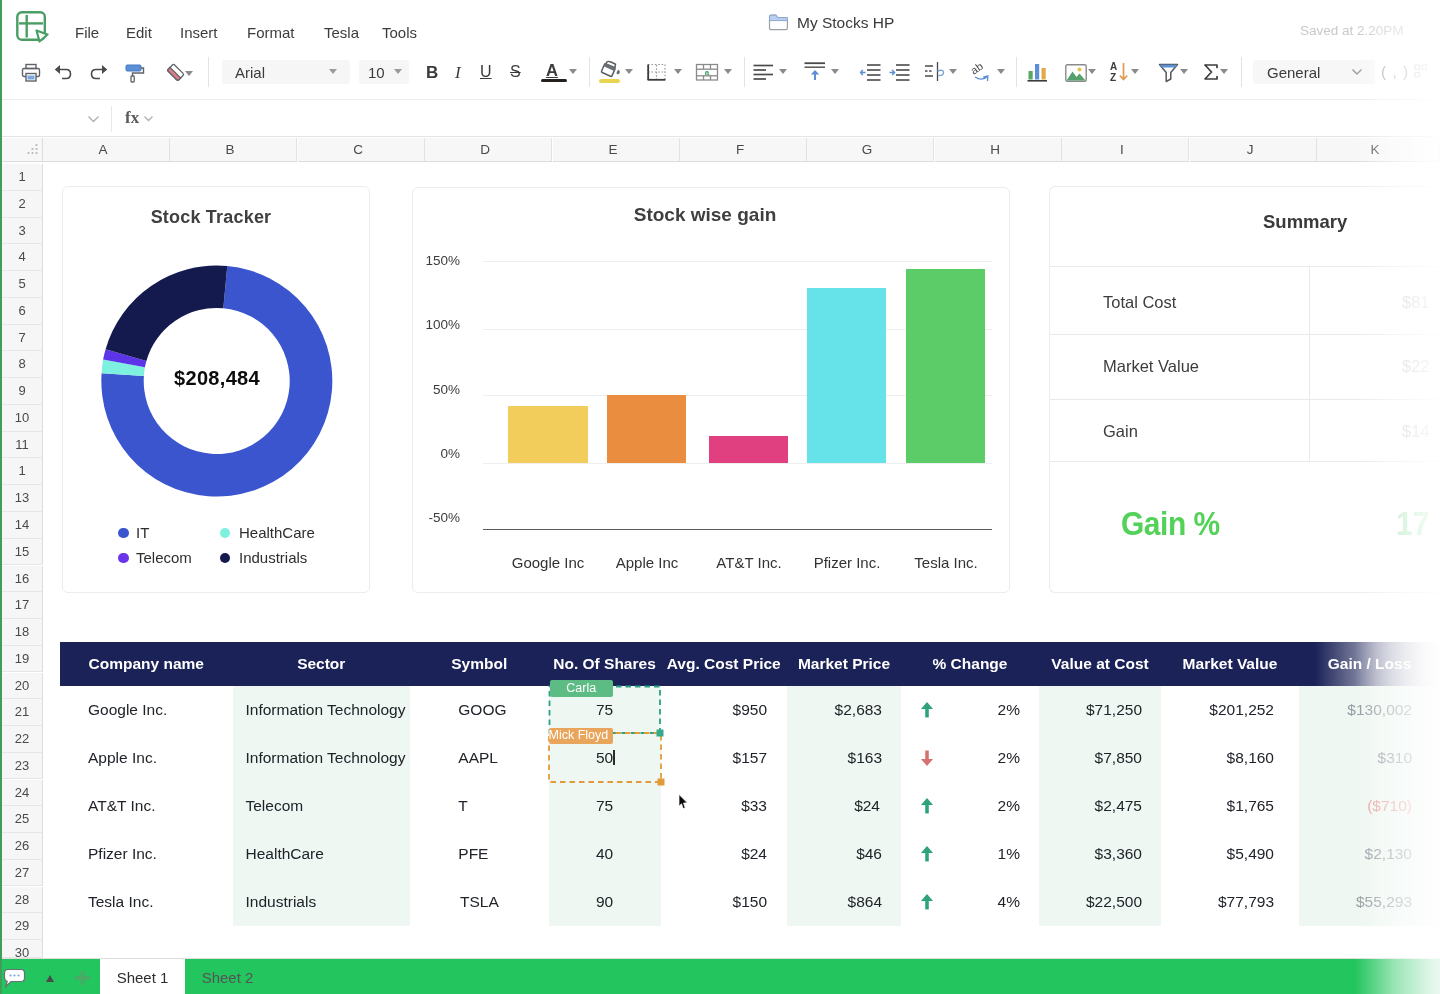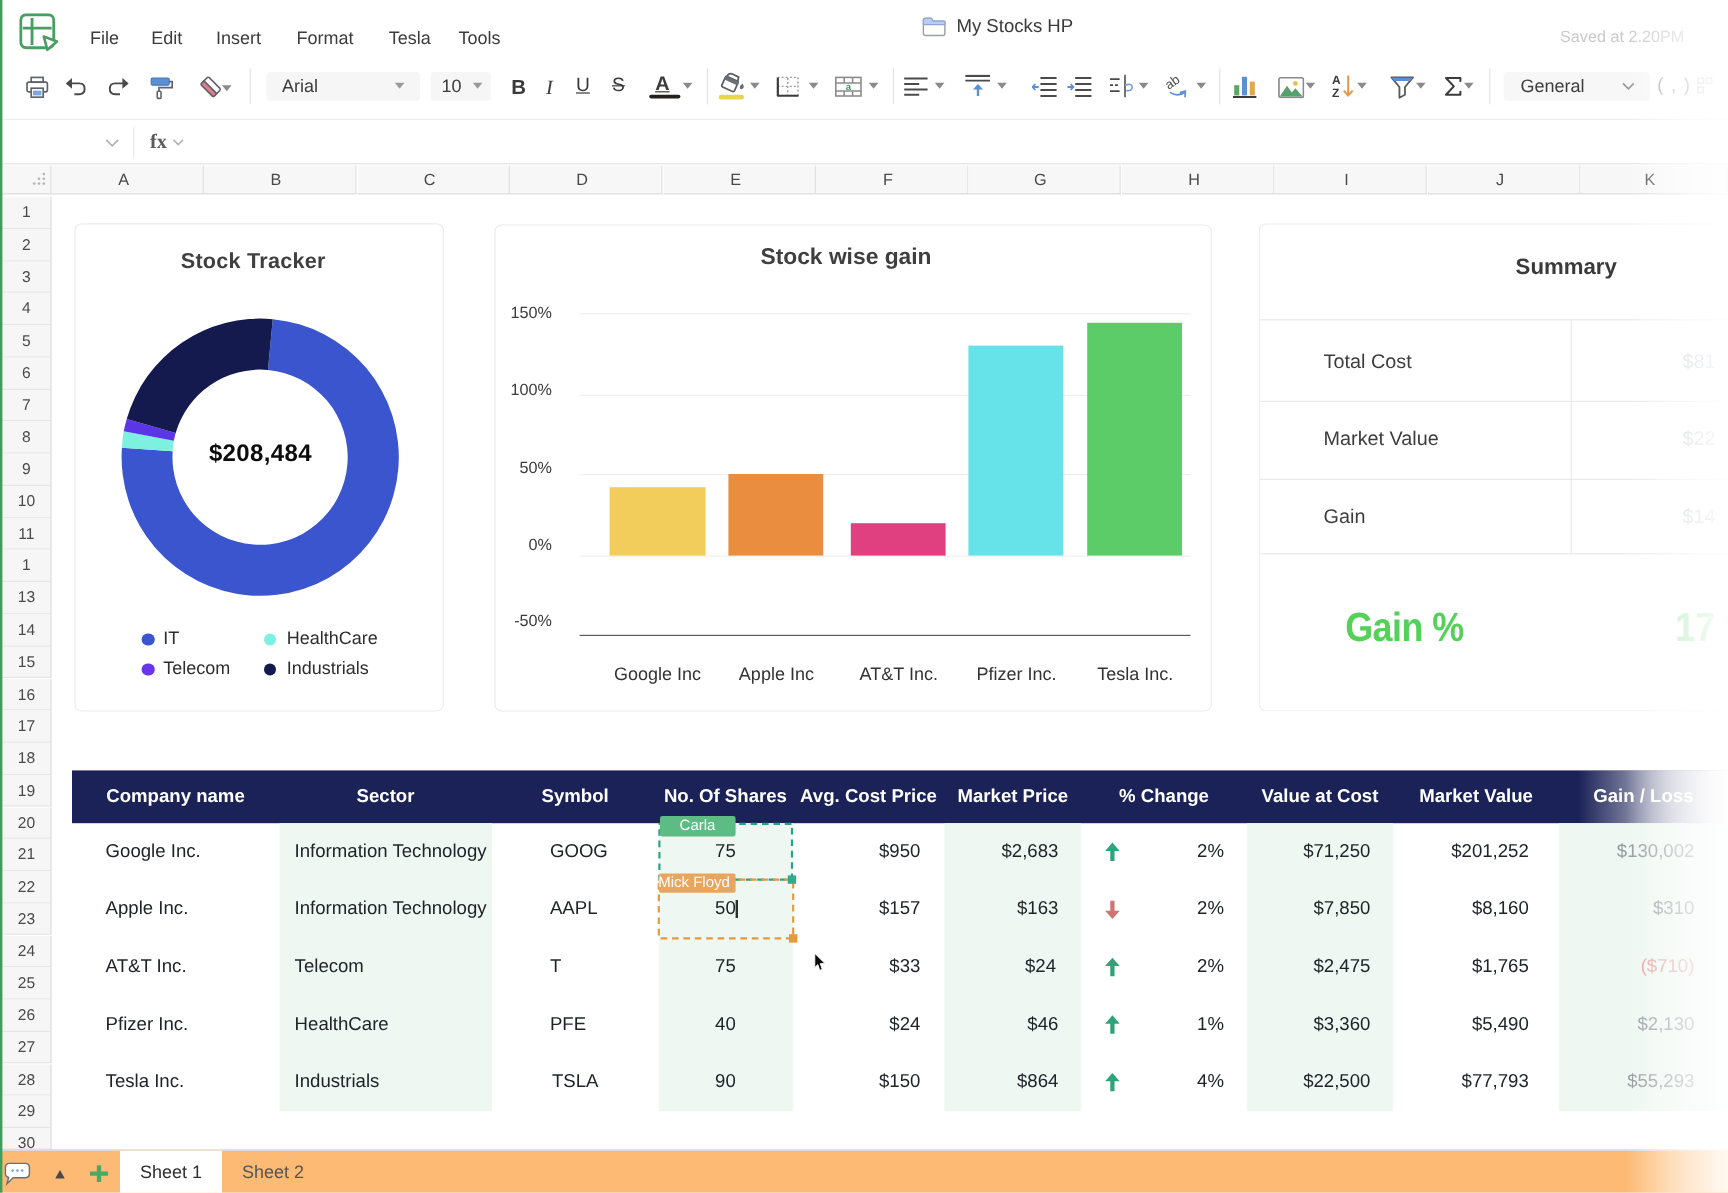--- a/index.html
+++ b/index.html
@@ -25,21 +25,21 @@
 
 #tbl{position:absolute;left:60px;top:642px;width:1380px;height:284px}
 .thead{position:absolute;left:0;top:0;width:1380px;height:44px;background:#1b2257;color:#fff;font-weight:bold;font-size:15.5px}
 .th{position:absolute;top:0;height:44px;display:flex;align-items:center;justify-content:center}
 .tint{position:absolute;top:44px;height:239.5px;background:#eef7f1}
 .td{position:absolute;height:48px;display:flex;align-items:center;font-size:15.5px;color:#20242a}
 .tdr{justify-content:flex-end}
 .tdc{justify-content:center}
 .gray{color:#94999f}
 
-#bbar{position:absolute;left:0;top:958px;width:1440px;height:36px;background:#fdba74;border-top:1px solid #dedede}
+#bbar{position:absolute;left:0;top:958px;width:1440px;height:36px;background:#22c55e;border-top:1px solid #dedede}
 .sheettab{position:absolute;top:0;height:36px;font-size:15px;color:#333;display:flex;align-items:center;justify-content:center}
 #fadeR{position:absolute;left:1355px;top:0;width:85px;height:994px;z-index:50;pointer-events:none;background:linear-gradient(90deg,rgba(255,255,255,0) 0%,rgba(255,255,255,.55) 47%,rgba(255,255,255,.85) 88%,rgba(255,255,255,.9) 100%)}
 .thead:after{content:"";position:absolute;left:1255px;top:0;width:125px;height:44px;background:linear-gradient(90deg,rgba(255,255,255,0) 0%,rgba(255,255,255,.6) 50%,rgba(255,255,255,.96) 100%)}
 </style></head>
 <body>
 <div id="leftstrip"></div>
 
 <div id="topbar">
 <svg class="abs" style="left:16px;top:11px" width="35" height="32" viewBox="0 0 35 32">
  <rect x="1.3" y="1.3" width="27.5" height="27.5" rx="4.5" fill="none" stroke="#4a9e64" stroke-width="2.4"></rect>

